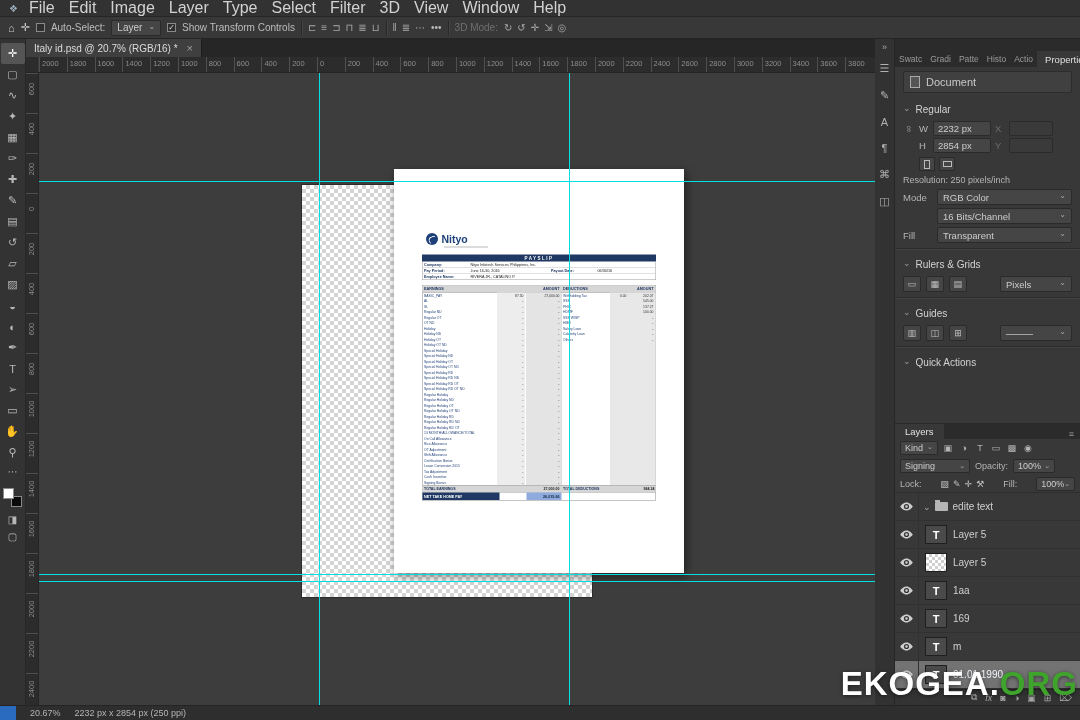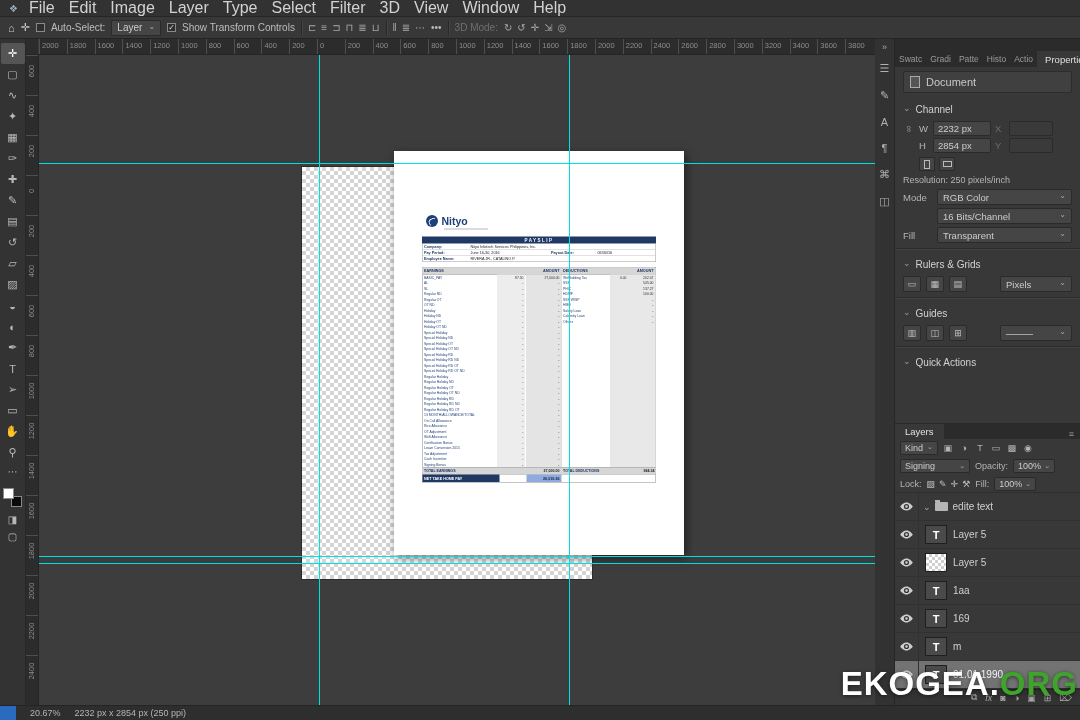--- a/index.html
+++ b/index.html
@@ -132,21 +132,21 @@
   .lmenu{color:#9a9a9a;font-size:9px;}
   .lfilter{height:18px;display:flex;align-items:center;gap:4px;padding:0 5px;background:#383838;}
   .kindfld{display:flex;align-items:center;gap:4px;background:#454545;border:1px solid #2a2a2a;border-radius:2px;height:14px;padding:0 4px;font-size:9px;color:#ccc;}
   .kindfld::after{content:"⌄";font-size:7px;color:#aaa;margin-top:-2px;}
   .ficon{font-size:9px;color:#b5b5b5;width:12px;text-align:center;}
   .lblend{height:18px;display:flex;align-items:center;gap:5px;padding:0 5px;background:#383838;font-size:9px;color:#b5b5b5;}
   .blendfld{width:70px;background:#454545;border:1px solid #2a2a2a;border-radius:2px;height:14px;display:flex;align-items:center;justify-content:space-between;padding:0 4px;color:#ccc;}
   .blendfld::after{content:"⌄";font-size:7px;color:#aaa;}
   .opfld{width:42px;background:#454545;border:1px solid #2a2a2a;border-radius:2px;height:14px;display:flex;align-items:center;justify-content:space-between;padding:0 4px;color:#ccc;}
   .opfld::after{content:"⌄";font-size:7px;color:#aaa;}
-  .llock{height:18px;display:flex;align-items:center;gap:5px;padding:0 5px;background:#383838;font-size:9px;color:#b5b5b5;border-bottom:1px solid #2e2e2e;}
+  .llock{height:18px;display:flex;align-items:center;gap:19px;padding:0 5px;background:#383838;font-size:9px;color:#b5b5b5;border-bottom:1px solid #2e2e2e;}
   .lockicons{display:flex;gap:4px;font-size:9px;color:#c0c0c0;}
   .layerlist{background:#383838;}
   .lrow{height:28px;display:flex;align-items:center;border-bottom:1px solid #313131;font-size:10px;color:#cfcfcf;}
   .eyebox{width:24px;height:100%;border-right:1px solid #313131;display:flex;align-items:center;justify-content:center;flex:none;}
   .eyebox svg{display:block;}
   .chev{display:none;color:#aaa;font-size:9px;margin:0 2px 0 4px;}
   .folder{display:none;width:13px;height:9px;background:#b5b5b5;border-radius:1px;position:relative;margin:0 5px 0 2px;}
   .folder::before{content:"";position:absolute;top:-2px;left:0;width:5px;height:2px;background:#b5b5b5;}
   .thumb{width:22px;height:19px;margin:0 6px 0 6px;background:#4a4a4a;border:1px solid #1f1f1f;display:flex;align-items:center;justify-content:center;color:#fff;font-weight:bold;font-size:11px;flex:none;}
   .thumb::after{content:"T";}
@@ -254,20 +254,26 @@
       <div class="tool-more">⋯</div>
       <div class="swatches">
         <span class="fg"></span>
         <span class="bgc"></span>
       </div>
       <div class="tool-more">◨</div>
       <div class="tool-more">▢</div>
     </div>
 
     <div class="canvas-col">
+      <div class="tabrow">
+        <div class="doctab">
+          <span>Italy id.psd @ 20.7% (RGB/16) *</span>
+          <span class="close">×</span>
+        </div>
+      </div>
       <div class="ruler-row">
         <div class="ruler-corner"></div>
         <div class="ruler-top">
 
         <span class="tick">2000</span>
             <span class="tick">1800</span>
             <span class="tick">1600</span>
             <span class="tick">1400</span>
             <span class="tick">1200</span>
             <span class="tick">1000</span>
@@ -711,21 +717,21 @@
               <span class="ptab">Actio</span>
             </div>
           <span class="ptab-active">Properties</span>
         </div>
 
         <div class="panel props">
           <div class="docrow">
             <span class="dicon"></span>
             <span>Document</span>
           </div>
-          <div class="sec">Channel</div>
+          <div class="sec">Regular</div>
           <div class="whgrid">
             <span class="link8">∞</span>
             <span class="lbl">W</span>
             <span class="fld w58">2232 px</span>
             <span class="lbl dim">X</span>
             <span class="fld w44"></span>
           </div>
           <div class="whgrid">
             <span class="link8"></span>
             <span class="lbl">H</span>

